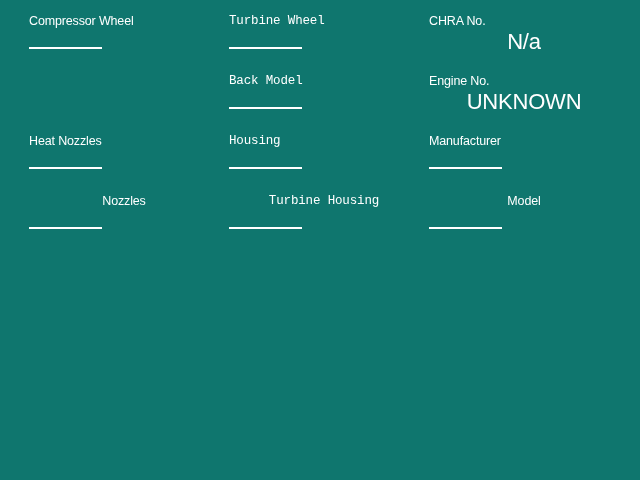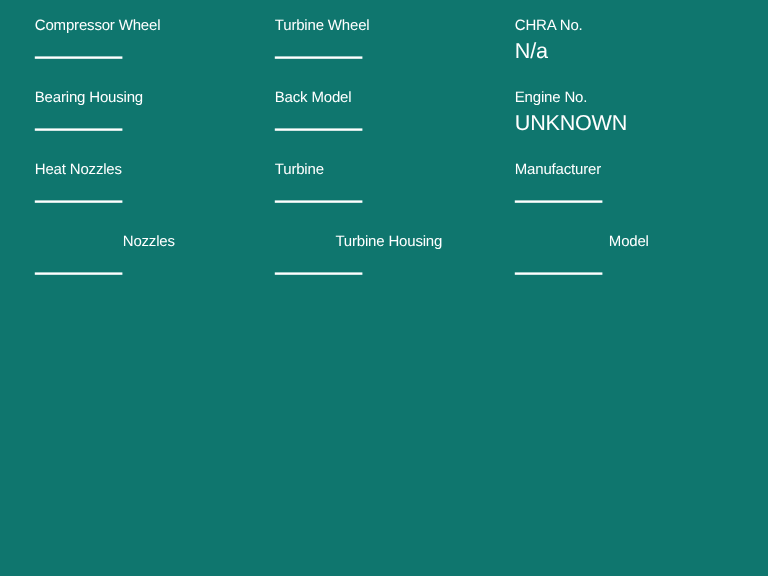--- a/index.html
+++ b/index.html
@@ -31,21 +31,21 @@
     width: 640px;
     height: 250px;
   }
   .column {
     position: absolute;
     top: 0;
     width: 190px;
     height: 250px;
   }
   .column.col-0 { left: 29px; }
-  .column.col-1 { left: 229px; }
+  .column.col-1 { left: 229px; font-family: Liberation Mono, monospace; }
   .column.col-2 { left: 429px; }
 
   .field {
     position: absolute;
     left: 0;
     width: 190px;
     height: 52px;
   }
   .field.row-0 { top: 14px; }
   .field.row-1 { top: 74px; }
@@ -57,49 +57,45 @@
     font-size: 12.5px;
     line-height: 15px;
     letter-spacing: -0.15px;
     color: #ffffff;
     white-space: nowrap;
     font-weight: 400;
   }
   .field-value {
     display: block;
     margin-top: 2px;
-    font-size: 18px;
+    font-size: 22px;
     line-height: 22px;
     letter-spacing: -0.2px;
     color: #ffffff;
     white-space: nowrap;
     font-weight: 400;
+    text-align: center;
   }
   .field-rule {
     display: block;
     margin-top: 18px;
     width: 73px;
     height: 2px;
     background: #ffffff;
   }
 </style>
 </head>
 <body>
 
 <div id="screen">
   <div class="columns">
 
     <div class="column col-0">
       <div class="field row-0">
         <span class="field-label">Compressor Wheel</span>
-
-        <span class="field-rule"></span>
-      </div>
-      <div class="field row-1">
-        <span class="field-label">Bearing Housing</span>
 
         <span class="field-rule"></span>
       </div>
       <div class="field row-2">
         <span class="field-label">Heat Nozzles</span>
 
         <span class="field-rule"></span>
       </div>
       <div class="field row-3">
         <span class="field-label">Nozzles</span>
@@ -113,21 +109,21 @@
         <span class="field-label">Turbine Wheel</span>
 
         <span class="field-rule"></span>
       </div>
       <div class="field row-1">
         <span class="field-label">Back Model</span>
 
         <span class="field-rule"></span>
       </div>
       <div class="field row-2">
-        <span class="field-label">Turbine</span>
+        <span class="field-label">Housing</span>
 
         <span class="field-rule"></span>
       </div>
       <div class="field row-3">
         <span class="field-label">Turbine Housing</span>
 
         <span class="field-rule"></span>
       </div>
     </div>
 

